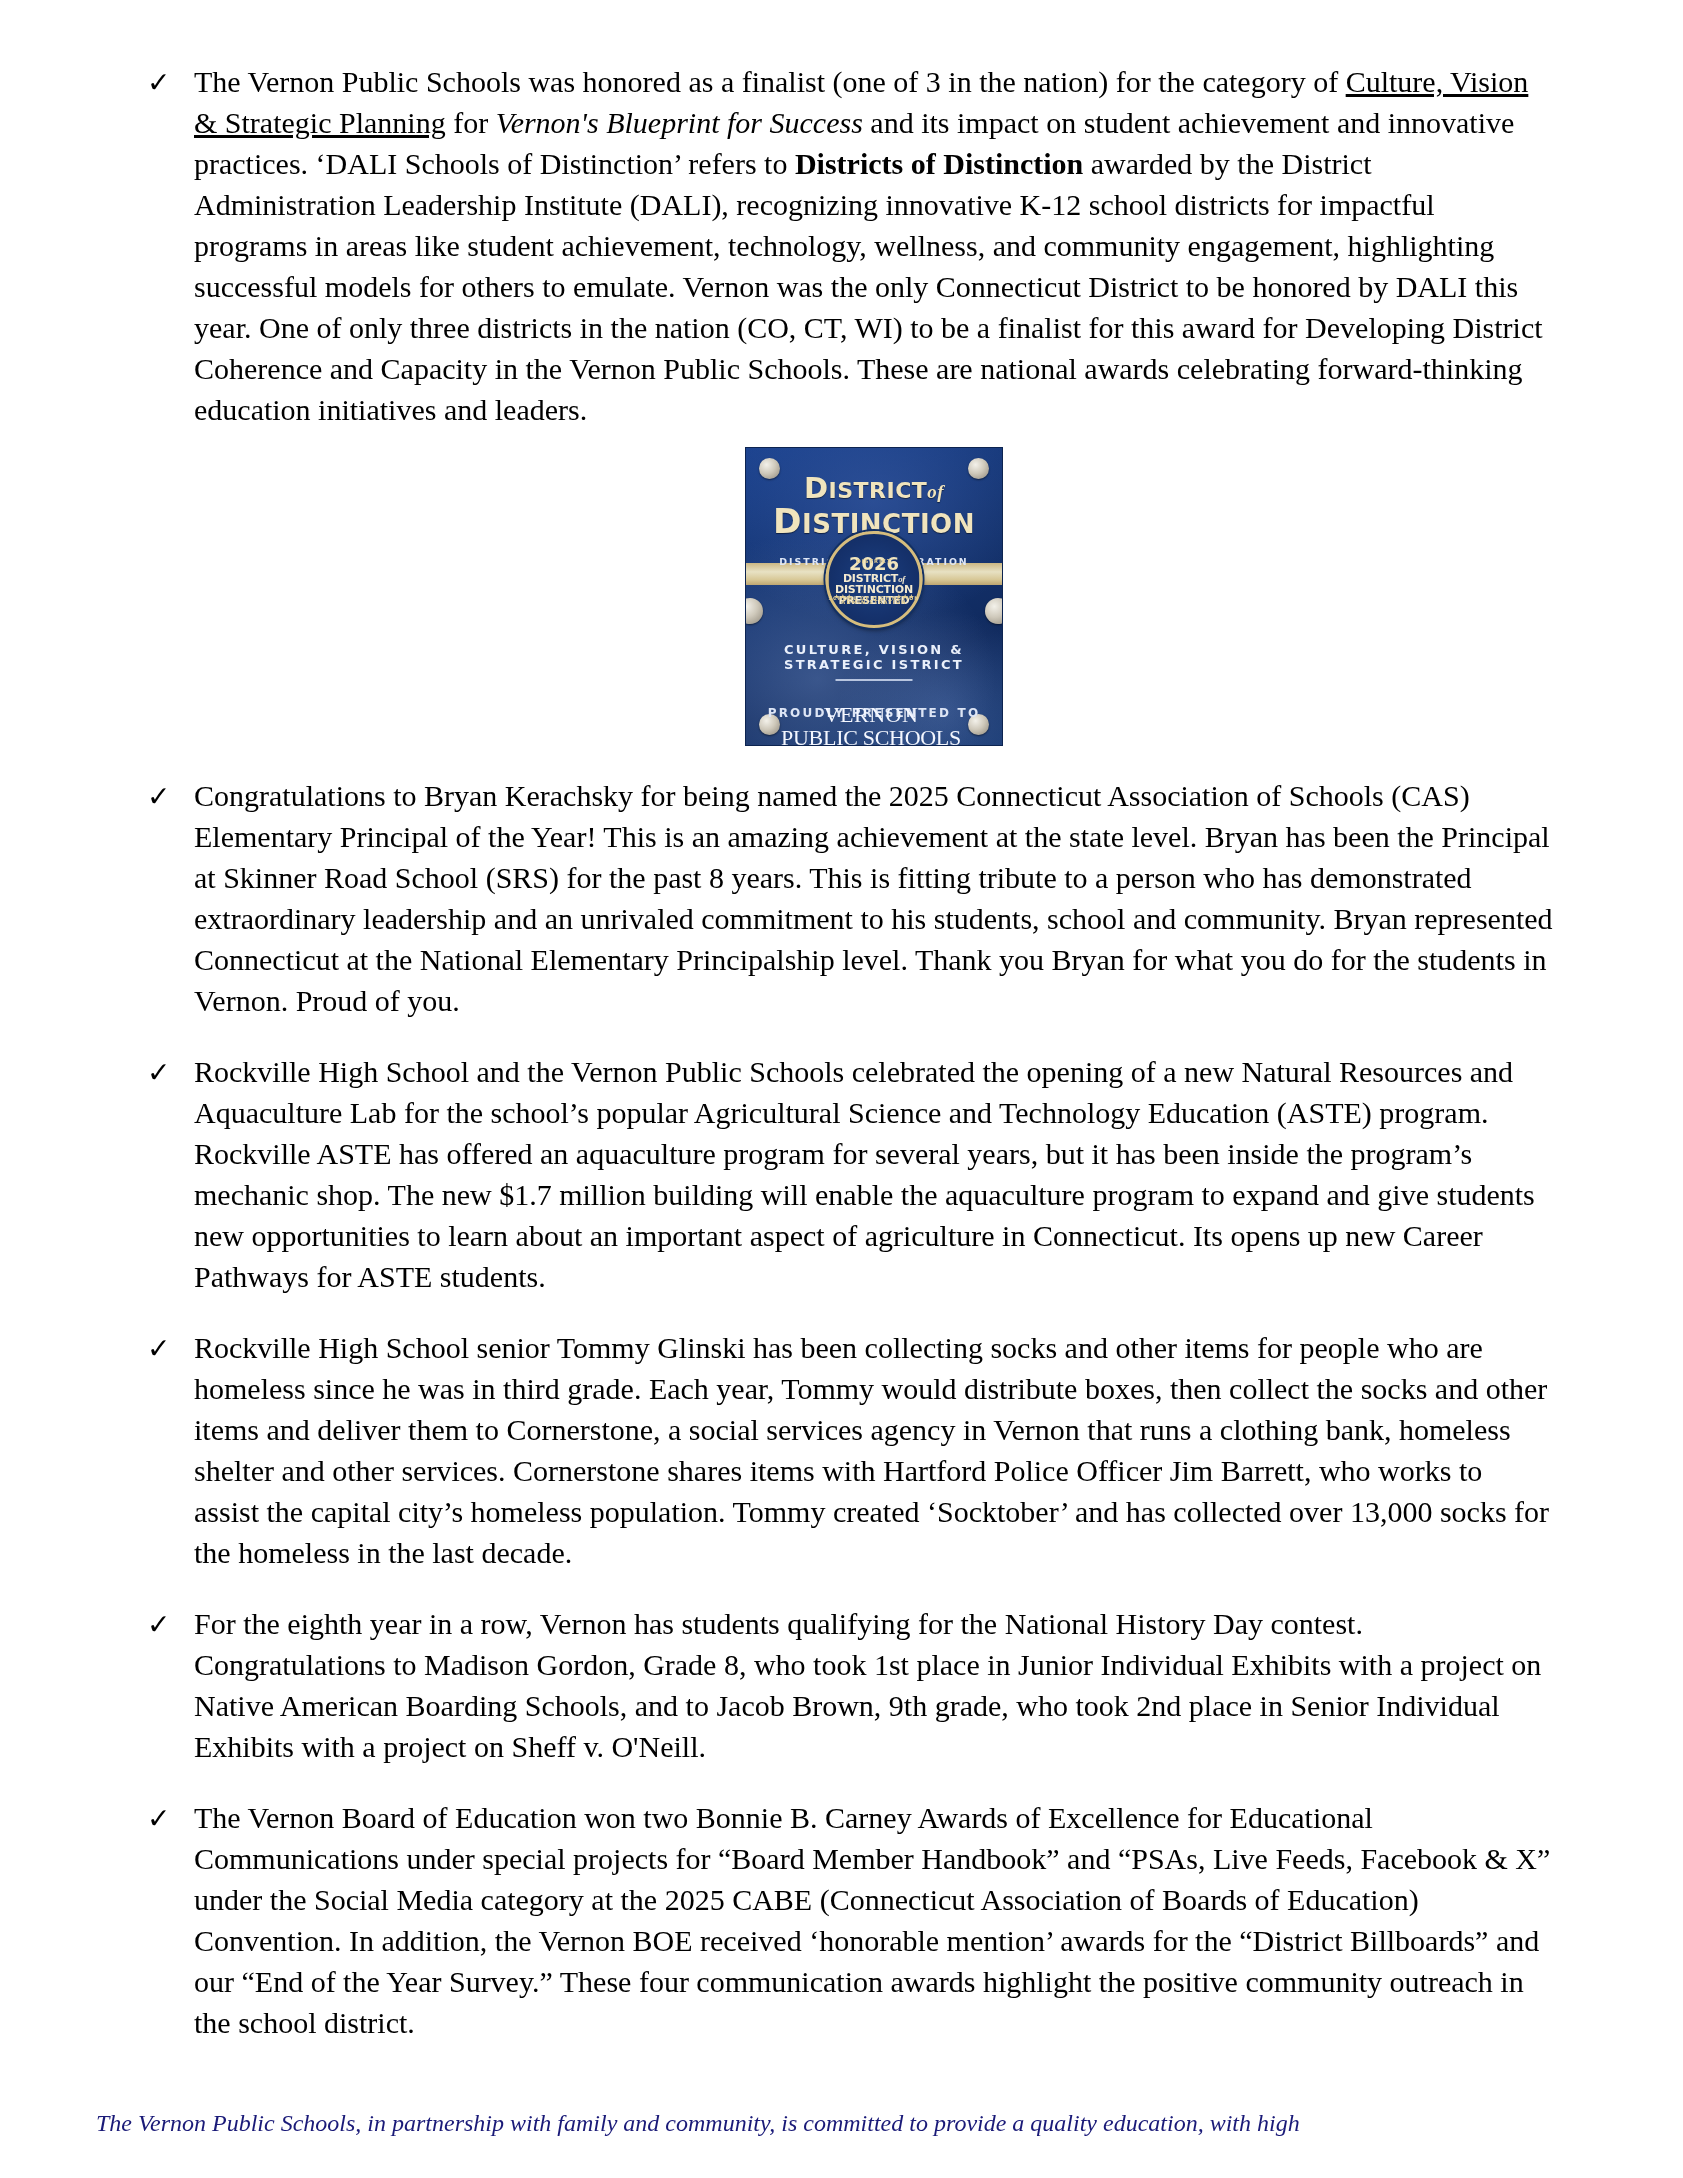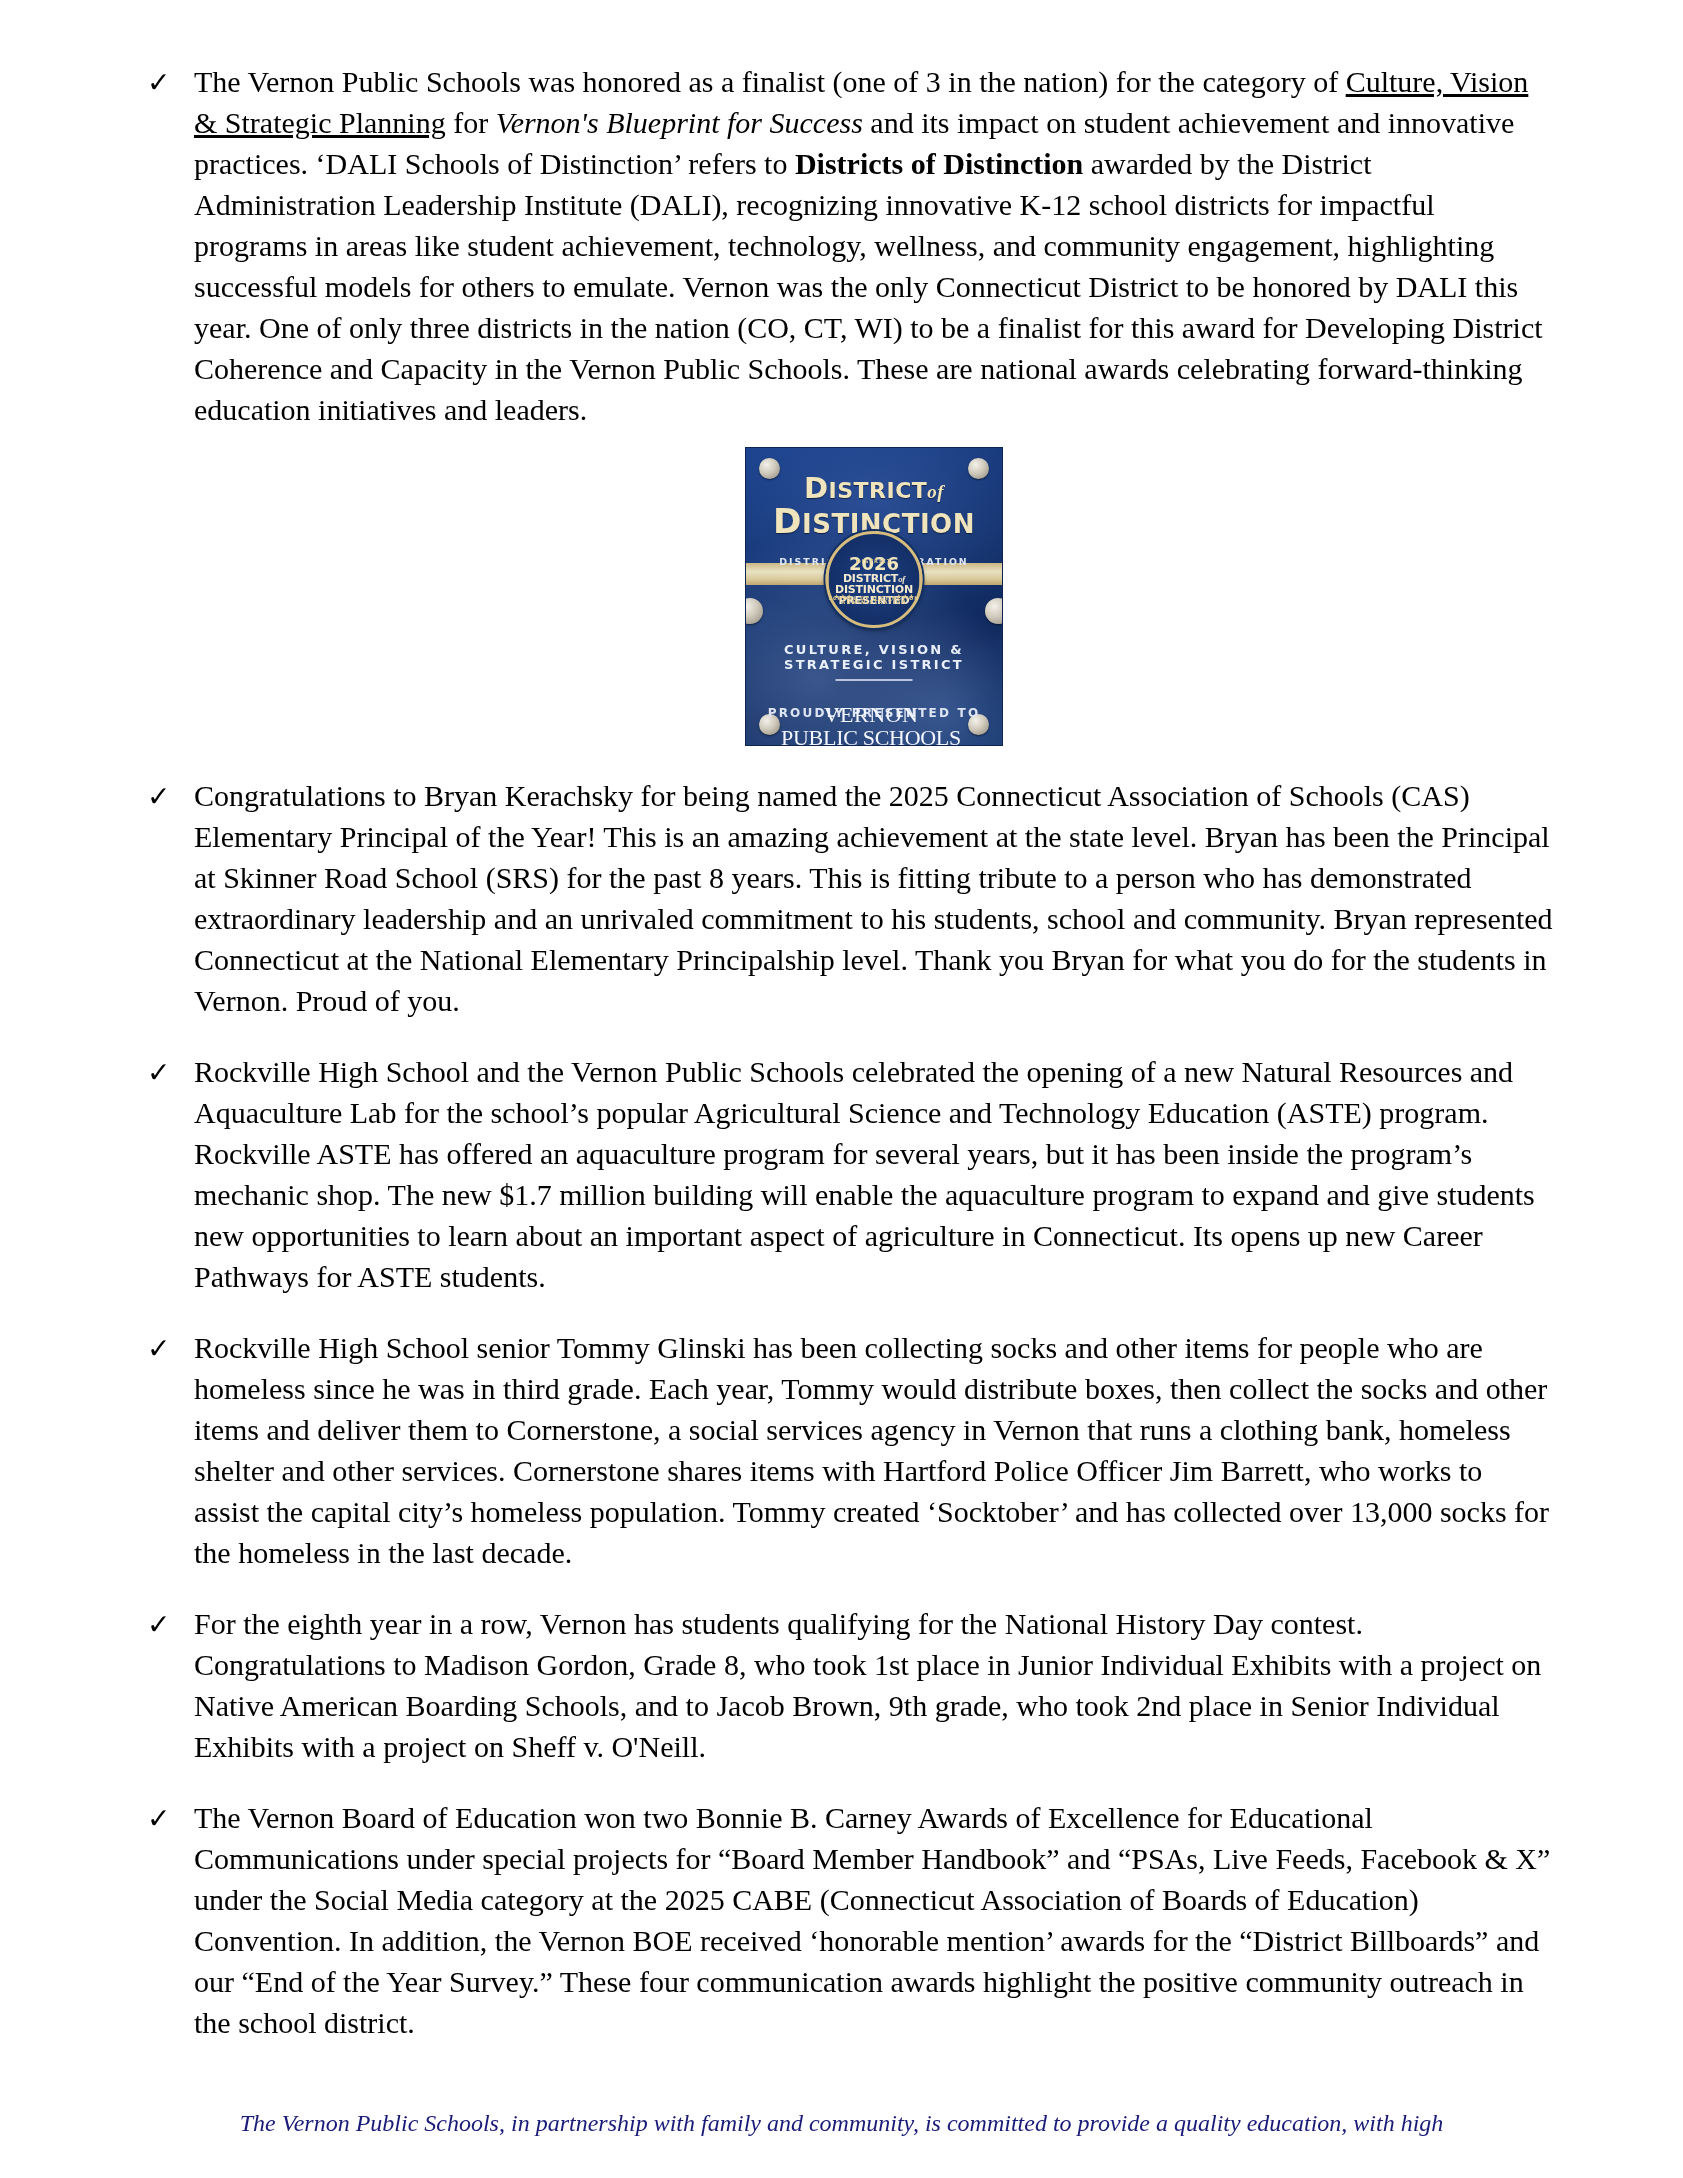--- a/index.html
+++ b/index.html
@@ -229,21 +229,21 @@
     line-height: 1.0;
   }
   .recipient .r1 { font-size: 22px; letter-spacing: 0.5px; }
   .recipient .r2 { font-size: 22px; letter-spacing: -0.3px; margin-top: 1px; }
 
   
   .footer {
     position: absolute;
     left: 0; right: 0;
     bottom: 38px;
-    text-align: center;
+    text-align: left;
     color: #1a1a78;
     font-style: italic;
     font-size: 24px;
     line-height: 34px;
     padding: 0 96px;
     box-sizing: border-box;
   }
 </style>
 </head>
 <body>

